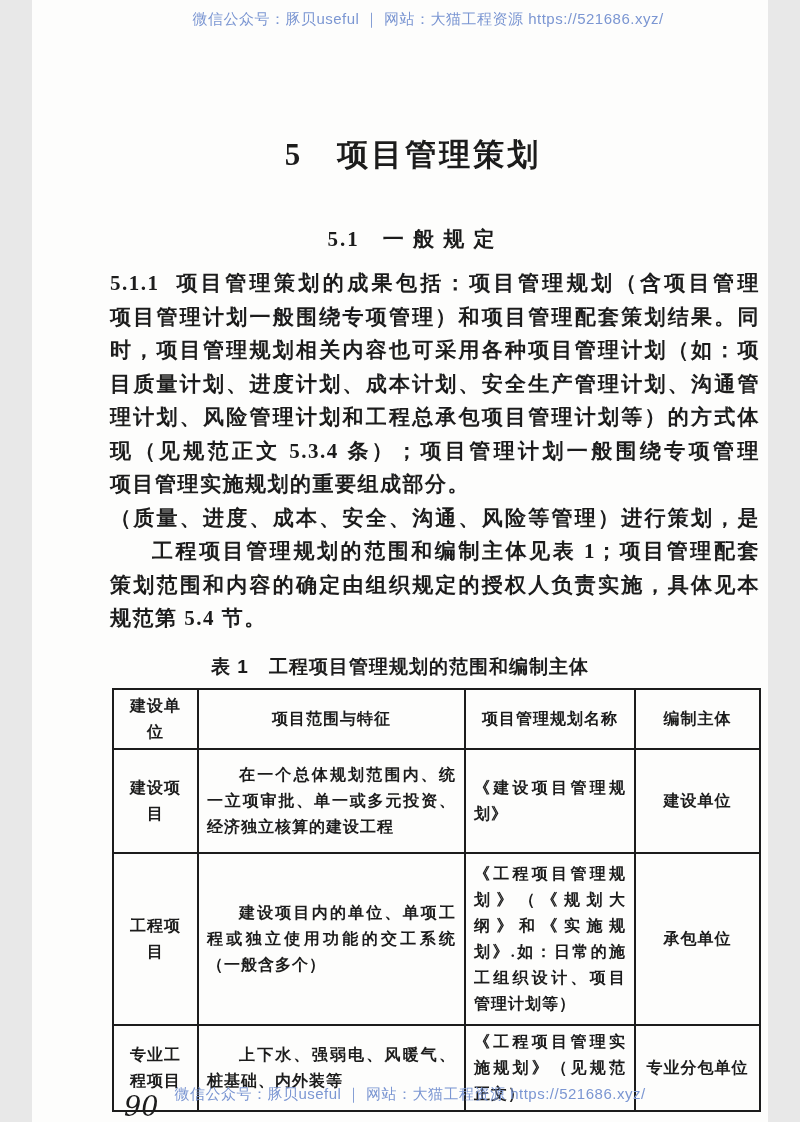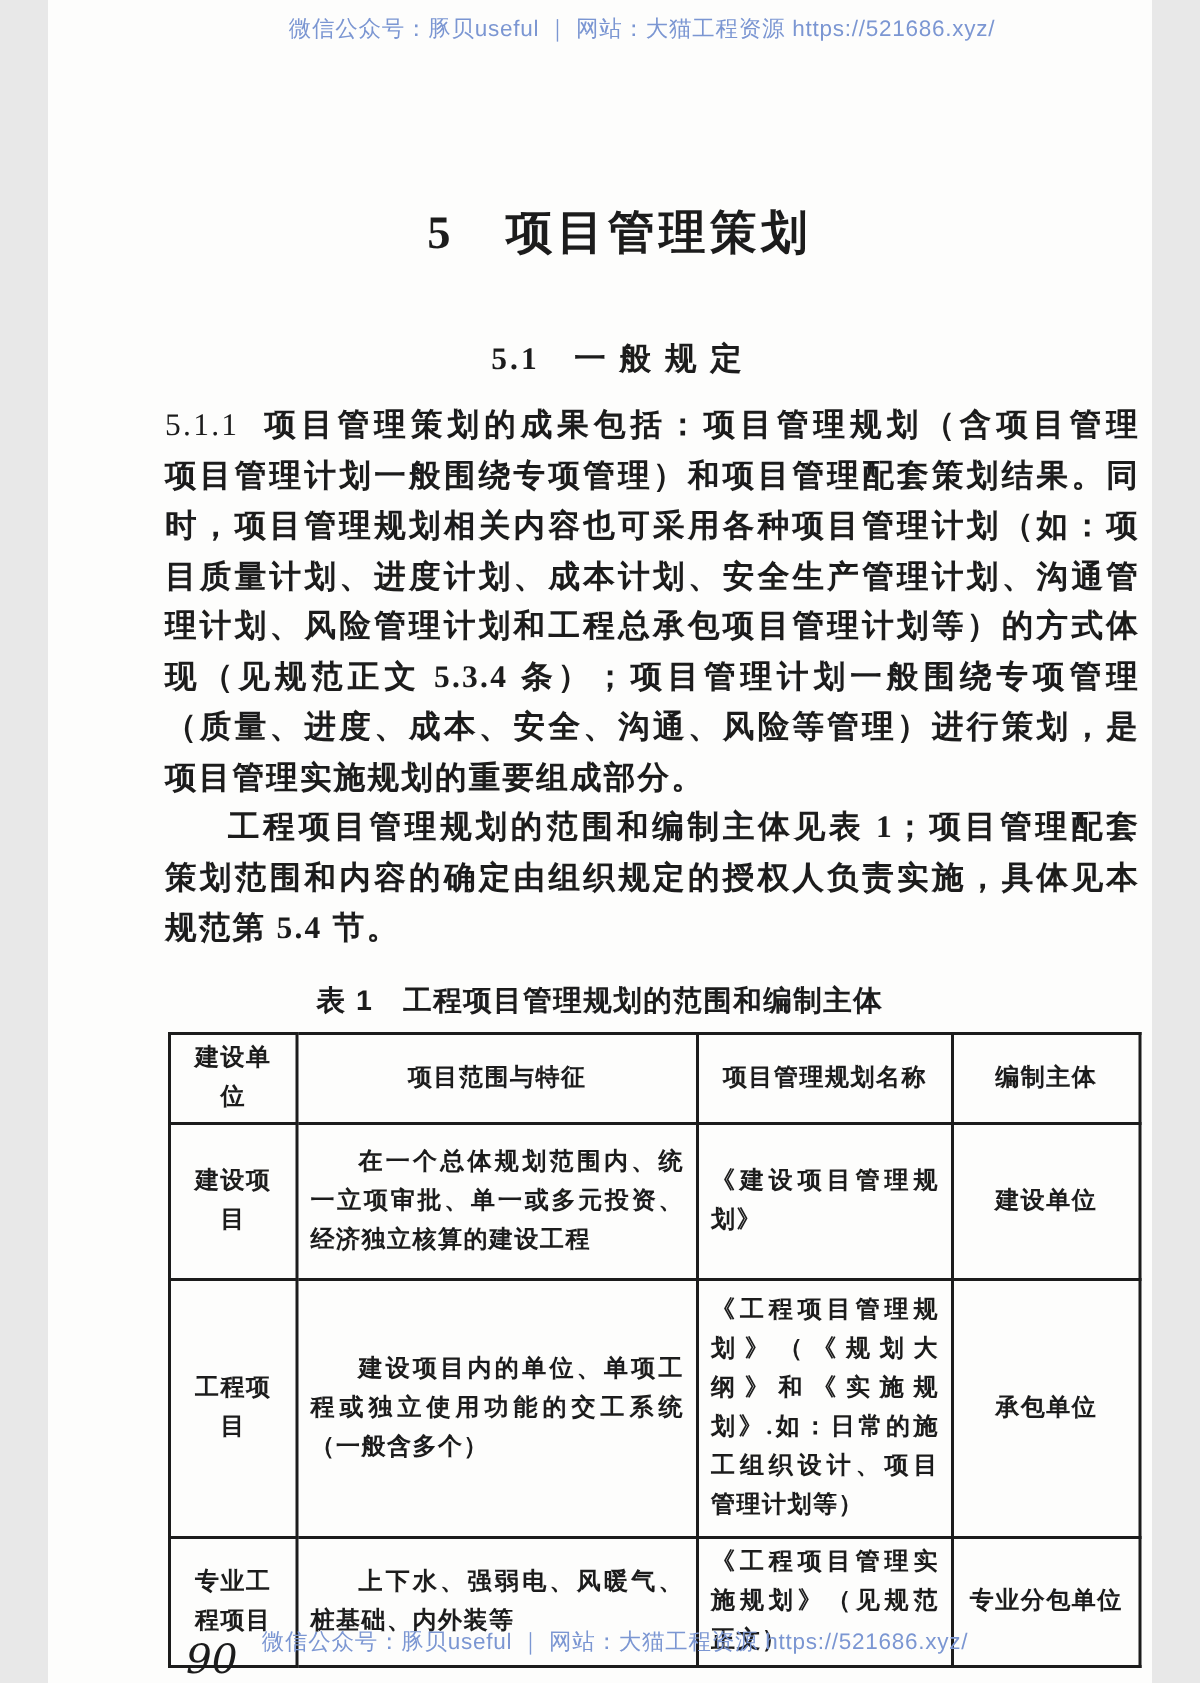--- a/index.html
+++ b/index.html
@@ -26,21 +26,21 @@
   .body-block{
     position:absolute; left:78px; top:267px; width:650px;
     font-size:21px; font-weight:bold;
   }
   .line{
     line-height:33.5px; letter-spacing:1.5px;
     text-align:justify; text-align-last:justify;
   }
   .line.last{text-align:justify; text-align-last:left;}
   .line.indent{text-indent:2em;}
-  .clause-num{font-weight:normal; margin-right:15px;}
+  .clause-num{font-weight:bold; margin-right:15px;}
   .table-caption{
     position:absolute; top:654px; left:0; width:100%;
     text-align:center; font-size:19px; font-weight:bold; letter-spacing:1px;
     font-family:"Liberation Sans", sans-serif;
   }
   table.t1{
     position:absolute; left:80px; top:688px; width:647px;
     border-collapse:collapse; table-layout:fixed;
     font-size:16px; font-weight:bold; line-height:26px;
   }
@@ -71,22 +71,22 @@
 
   <div class="body-block">
     <div class="line">
       <span class="clause-num">5.1.1</span><span>项目管理策划的成果包括：项目管理规划（含项目管理</span>
     </div>
     <div class="line">项目管理计划一般围绕专项管理）和项目管理配套策划结果。同</div>
     <div class="line">时，项目管理规划相关内容也可采用各种项目管理计划（如：项</div>
     <div class="line">目质量计划、进度计划、成本计划、安全生产管理计划、沟通管</div>
     <div class="line">理计划、风险管理计划和工程总承包项目管理计划等）的方式体</div>
     <div class="line">现（见规范正文 5.3.4 条）；项目管理计划一般围绕专项管理</div>
+    <div class="line last">项目管理实施规划的重要组成部分。</div>
     <div class="line">（质量、进度、成本、安全、沟通、风险等管理）进行策划，是</div>
-    <div class="line last">项目管理实施规划的重要组成部分。</div>
 
     <div class="line indent">工程项目管理规划的范围和编制主体见表 1；项目管理配套</div>
     <div class="line">策划范围和内容的确定由组织规定的授权人负责实施，具体见本</div>
     <div class="line last">规范第 5.4 节。</div>
   </div>
 
   <div class="table-caption">表 1　工程项目管理规划的范围和编制主体</div>
 
   <table class="t1">
     <colgroup>

